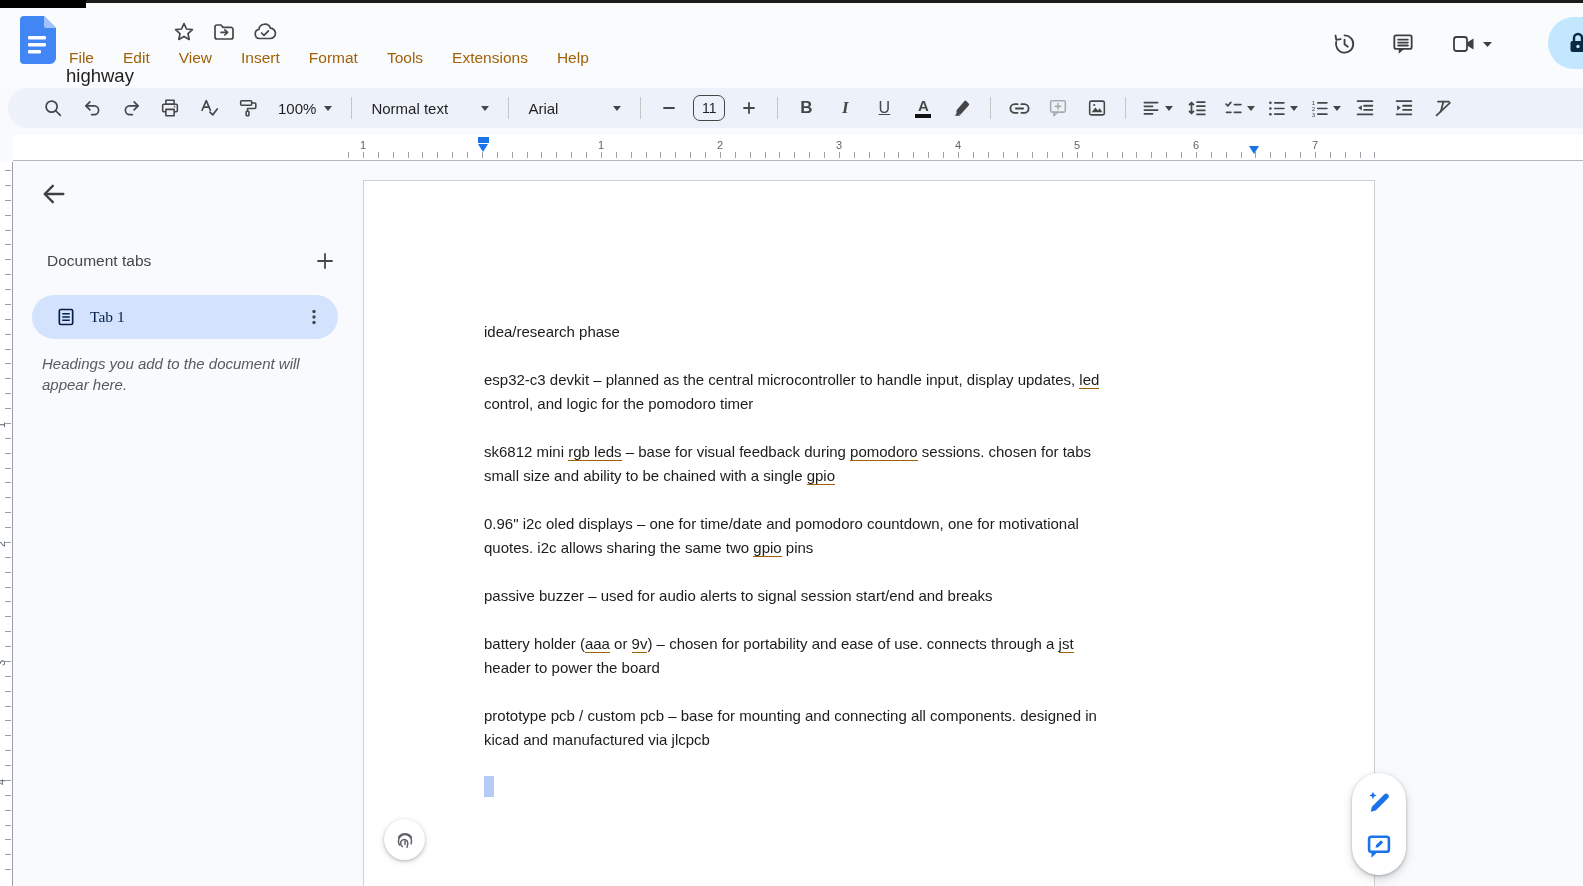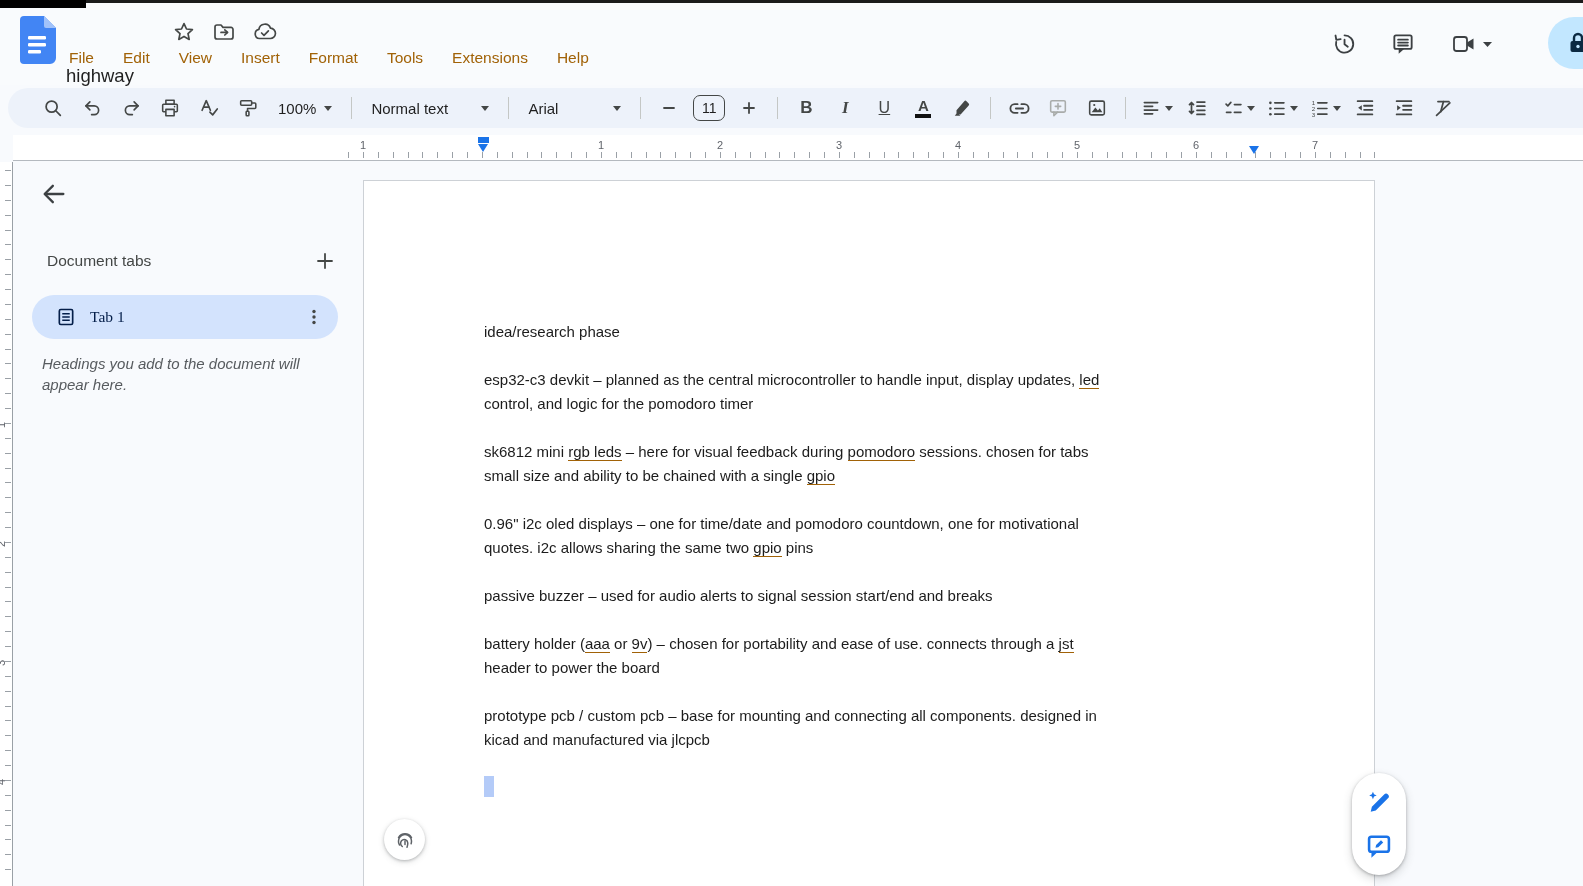--- a/index.html
+++ b/index.html
@@ -510,21 +510,21 @@
       </svg>
     </span>
   </div>
   <div class="tabs-hint">Headings you add to the document will appear here.</div>
 </div>
 
 <div class="page">
   <div class="doc-content" id="doc-content">
       <p><span>idea/research phase</span></p>
       <p><span>esp32-c3 devkit – planned as the central microcontroller to handle input, display updates, </span><span class="misspelled">led</span><br><span>control, and logic for the pomodoro timer</span></p>
-      <p><span>sk6812 mini </span><span class="misspelled">rgb leds</span><span> – here for visual feedback during </span><span class="misspelled">pomodoro</span><span> sessions. chosen for tabs</span><br><span>small size and ability to be chained with a single </span><span class="misspelled">gpio</span></p>
+      <p><span>sk6812 mini </span><span class="misspelled">rgb leds</span><span> – base for visual feedback during </span><span class="misspelled">pomodoro</span><span> sessions. chosen for tabs</span><br><span>small size and ability to be chained with a single </span><span class="misspelled">gpio</span></p>
       <p><span>0.96" i2c oled displays – one for time/date and pomodoro countdown, one for motivational</span><br><span>quotes. i2c allows sharing the same two </span><span class="misspelled">gpio</span><span> pins</span></p>
       <p><span>passive buzzer – used for audio alerts to signal session start/end and breaks</span></p>
       <p><span>battery holder (</span><span class="misspelled">aaa</span><span> or </span><span class="misspelled">9v</span><span>) – chosen for portability and ease of use. connects through a </span><span class="misspelled">jst</span><br><span>header to power the board</span></p>
       <p><span>prototype pcb / custom pcb – base for mounting and connecting all components. designed in</span><br><span>kicad and manufactured via jlcpcb</span></p>
       <span class="sel-block"></span>
     </div>
 </div>
 
 <div class="fingerprint-btn">
   <svg width="24" height="24" viewBox="0 0 24 24" fill="none" stroke="#5f6368" stroke-width="1.5" stroke-linecap="round">

